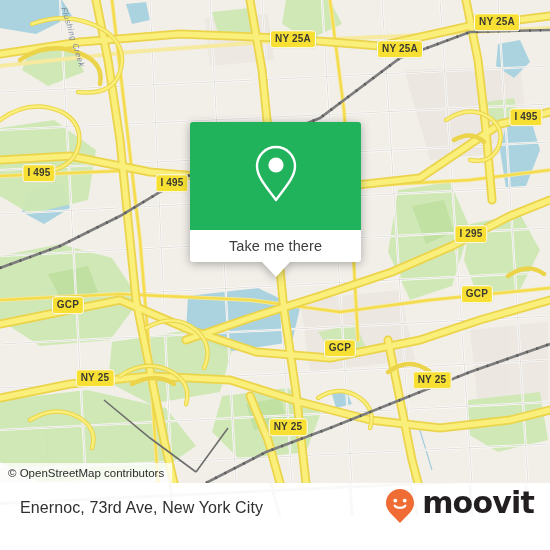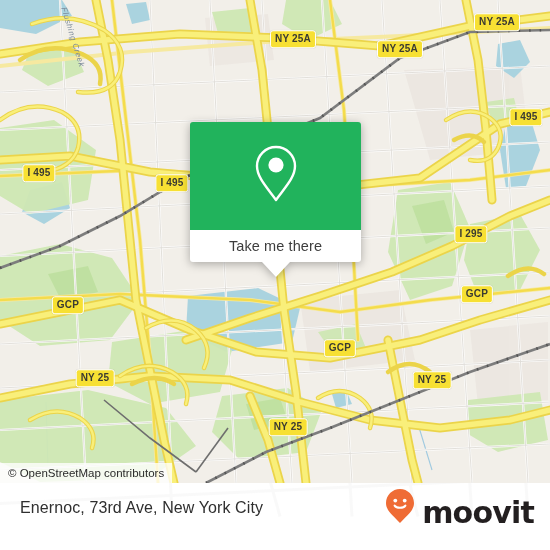--- a/index.html
+++ b/index.html
@@ -109,21 +109,21 @@
     box-sizing:border-box;
     border-radius:16px;
   }
   .footer-address{
     color:#2f2f2f;
     font-size:16px;
     letter-spacing:0.1px;
     flex:1 1 auto;
   }
   .brand{
-    display:flex;align-items:flex-end;gap:7px;
+    display:flex;align-items:flex-start;gap:7px;
     flex:0 0 auto;
   }
   .brand-mark{display:block;}
   .brand-word{
     color:#231f20;
     font-size:30px;
     font-weight:bold;
     letter-spacing:-0.8px;
     line-height:1;
     margin-left:0px;

